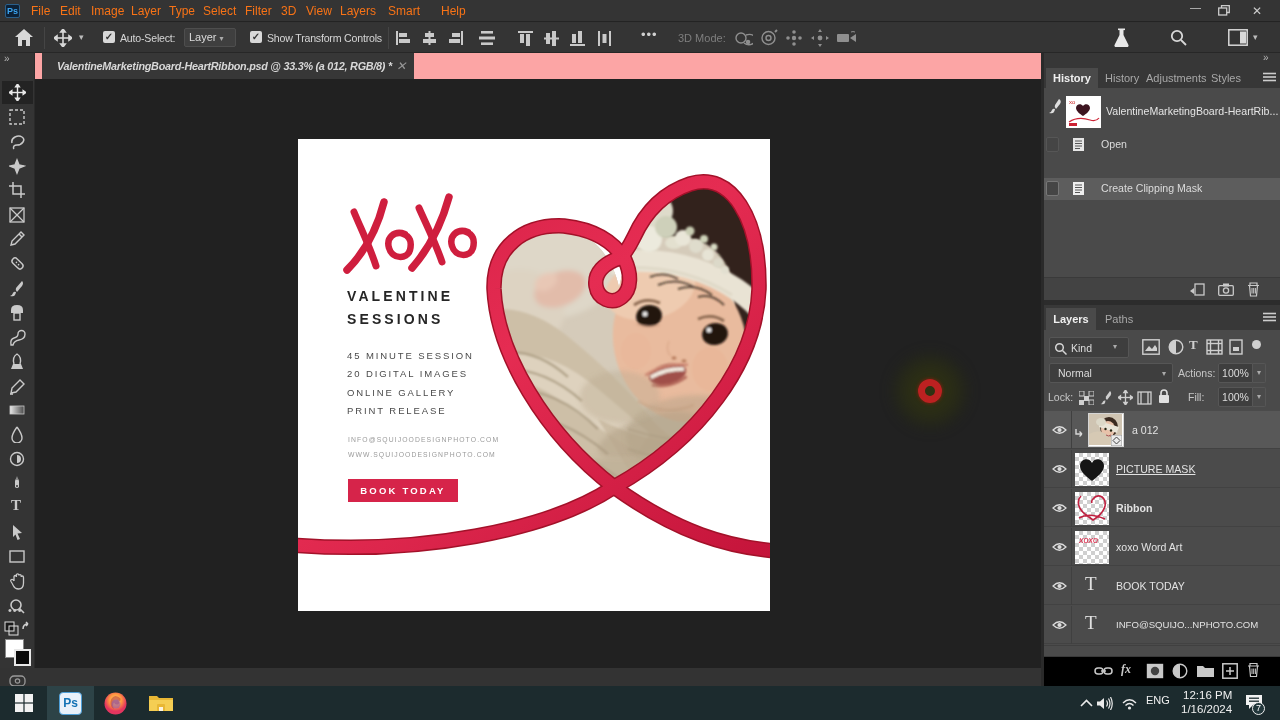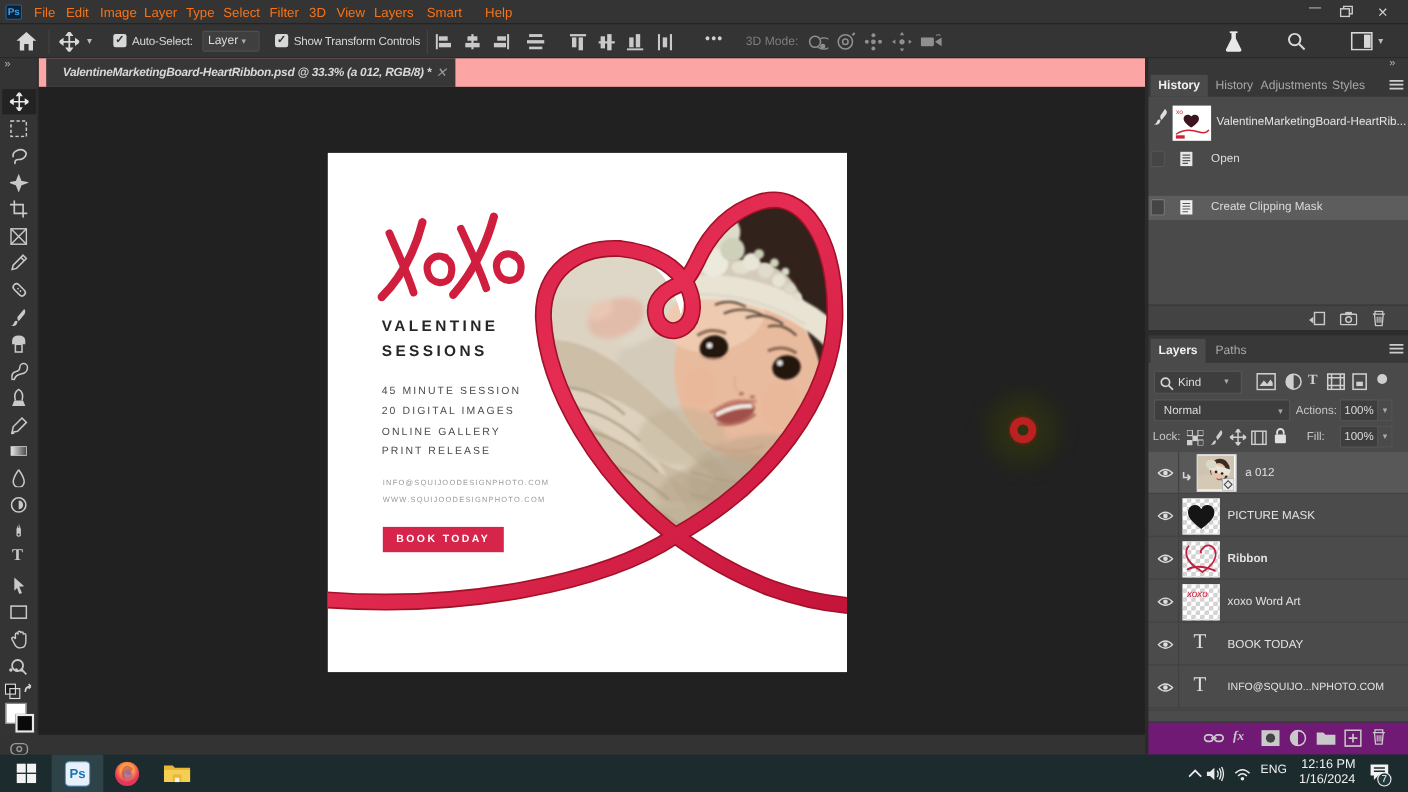--- a/index.html
+++ b/index.html
@@ -713,21 +713,21 @@
         <span class="ltx" style="left:91px;">a 012</span>
       </div>
       <div class="abs lrow" style="top:40px;">
         <svg class="leye" width="15" height="10" viewBox="0 0 15 10">
             <path d="M1 5 Q7.5 -1.5 14 5 Q7.5 11.5 1 5 Z" fill="none" stroke="#dcdcdc" stroke-width="1.2"></path>
             <circle cx="7.5" cy="5" r="2.1" fill="#dcdcdc"></circle>
           </svg>
         <div class="lthumb"><svg width="34" height="33" viewBox="0 0 34 33">
               <path d="M17 10 C15 4 5 5 5 13 C5 19 12 24 17 28 C22 24 29 19 29 13 C29 5 19 4 17 10 Z" fill="#151515"></path>
             </svg></div>
-        <span class="ltx" style="left:75px;">PICTURE MASK</span>
+        <span class="ltx" style="left:75px;text-decoration:underline;">PICTURE MASK</span>
       </div>
       <div class="abs lrow" style="top:79px;font-weight:bold;">
         <svg class="leye" width="15" height="10" viewBox="0 0 15 10">
             <path d="M1 5 Q7.5 -1.5 14 5 Q7.5 11.5 1 5 Z" fill="none" stroke="#dcdcdc" stroke-width="1.2"></path>
             <circle cx="7.5" cy="5" r="2.1" fill="#dcdcdc"></circle>
           </svg>
         <div class="lthumb"><svg width="34" height="33" viewBox="0 0 34 33">
               <path d="M6 4 Q2 8 4 14 Q6 20 14 25 L18 28 Q28 22 30 14 Q31 8 27 5 Q22 2 18 7 Q16 9 17 11 M4 26 Q14 20 30 27" stroke="#c02040" stroke-width="1.6" fill="none"></path>
             </svg></div>
         <span class="ltx" style="left:75px;">Ribbon</span>
@@ -754,21 +754,21 @@
         <svg class="leye" width="15" height="10" viewBox="0 0 15 10">
             <path d="M1 5 Q7.5 -1.5 14 5 Q7.5 11.5 1 5 Z" fill="none" stroke="#dcdcdc" stroke-width="1.2"></path>
             <circle cx="7.5" cy="5" r="2.1" fill="#dcdcdc"></circle>
           </svg>
         <span class="abs" style="left:44px;top:6px;color:#e0e0e0;font-size:19px;font-family:'Liberation Serif',serif;">T</span>
         <span class="ltx" style="left:75px;font-size:9.6px;">INFO@SQUIJO...NPHOTO.COM</span>
       </div>
       <div class="abs" style="left:0;top:235px;width:239px;height:1px;background:#404040;"></div>
     </div>
 
-    <div class="abs" style="left:0px;top:603px;width:239px;height:30px;background:#701a75;border-top:1px solid #3a3a3a;">
+    <div class="abs" style="left:0px;top:603px;width:239px;height:30px;background:#000000;border-top:1px solid #3a3a3a;">
       <svg class="abs" style="left:53px;top:9px" width="19" height="10" viewBox="0 0 19 10">
           <g fill="none" stroke="#c9c9c9" stroke-width="1.5">
             <rect x="1" y="2" width="8" height="6" rx="3"></rect>
             <rect x="10" y="2" width="8" height="6" rx="3"></rect>
             <line x1="7" y1="5" x2="12" y2="5"></line>
           </g>
         </svg>
       <span class="abs" style="left:80px;top:5px;color:#c9c9c9;font-size:12px;font-style:italic;font-weight:bold;font-family:'Liberation Serif',serif;">fx</span>
       <svg class="abs" style="left:105px;top:6px" width="18" height="16" viewBox="0 0 18 16">
           <rect x="0.8" y="0.8" width="16.4" height="14.4" fill="#c9c9c9"></rect>

